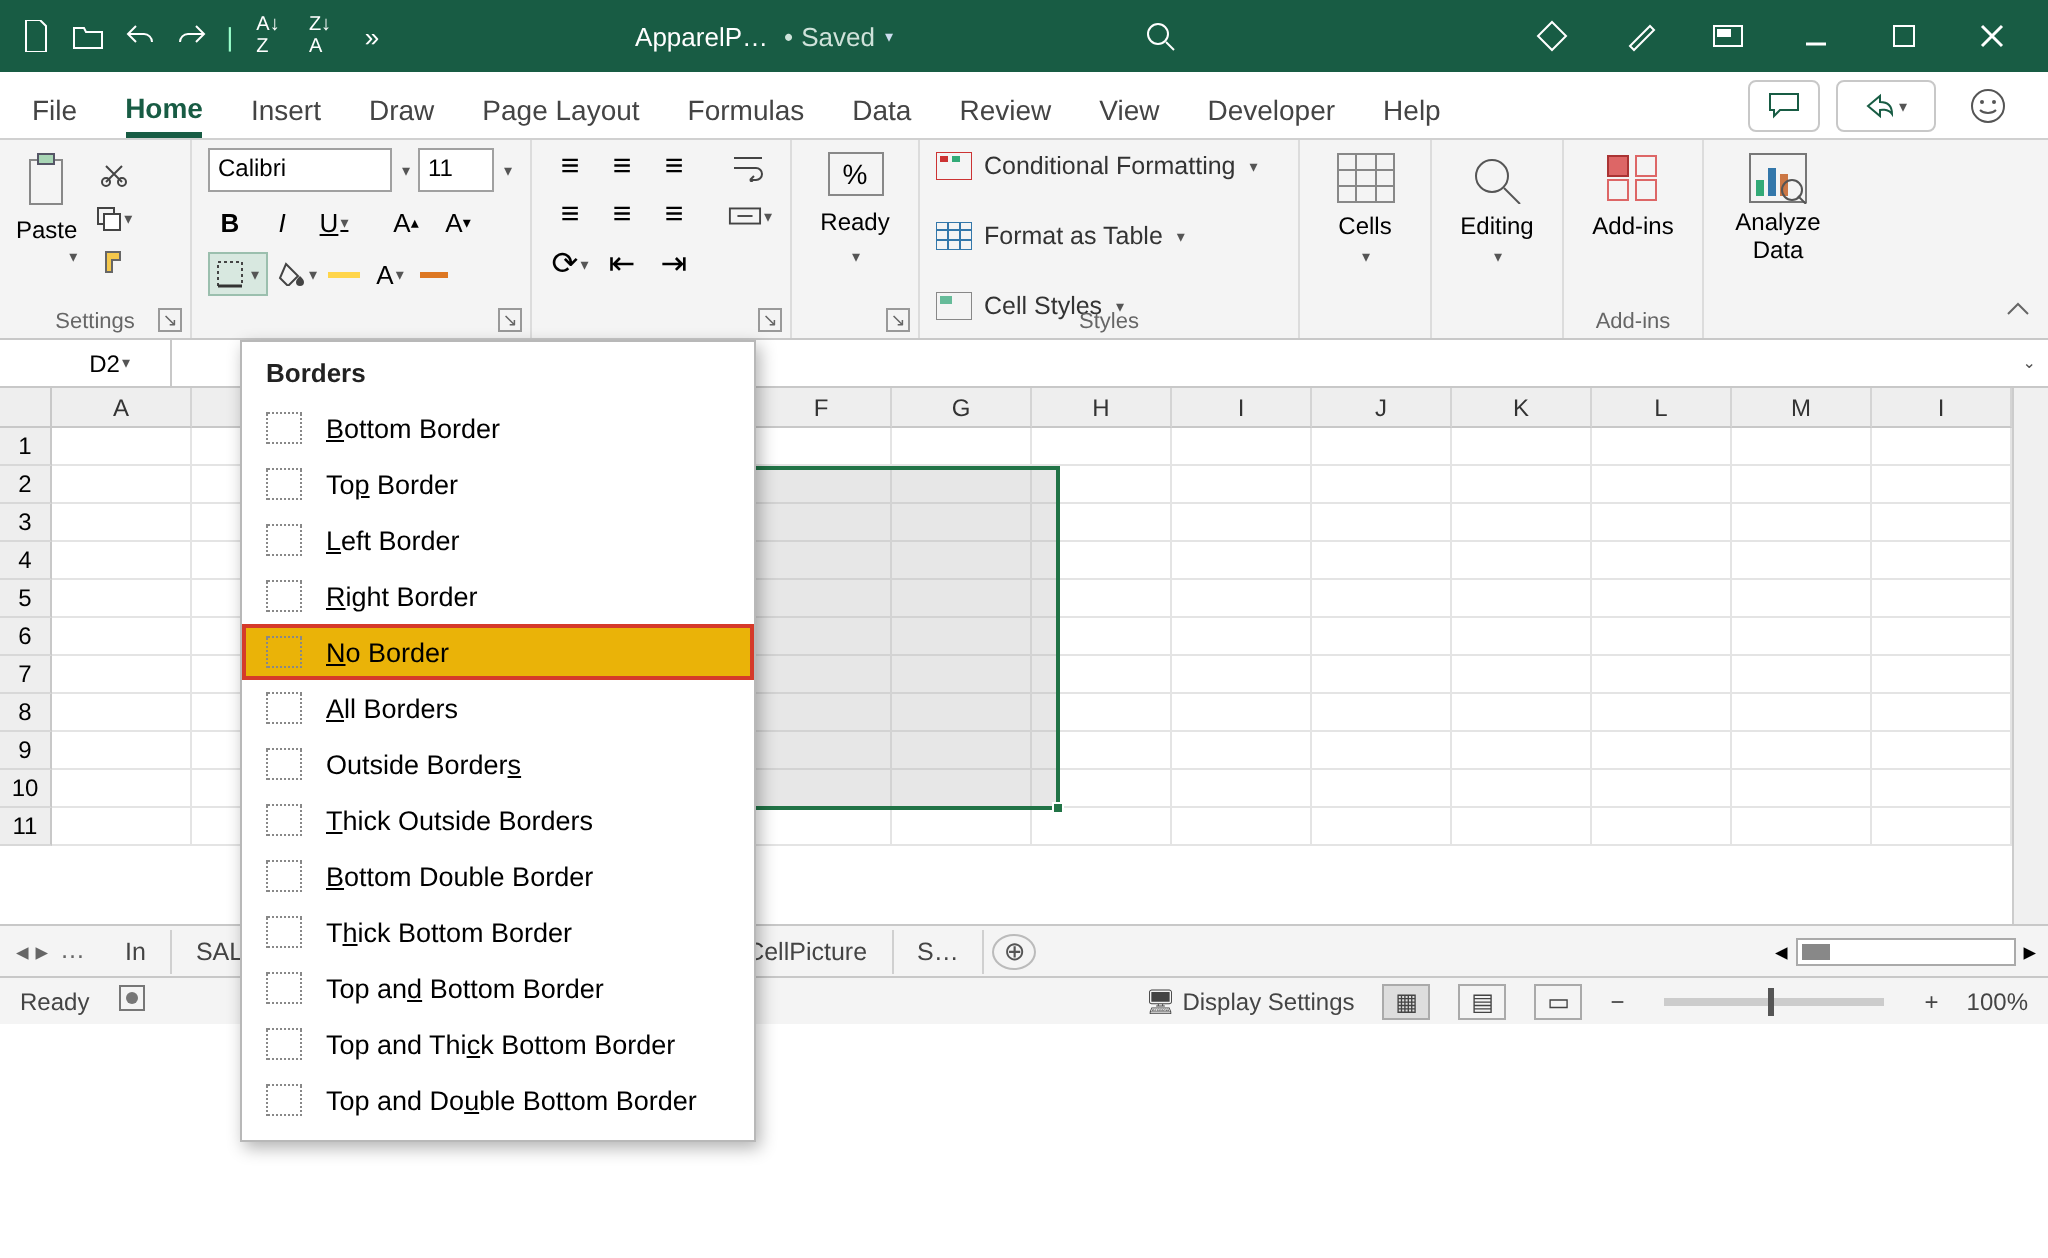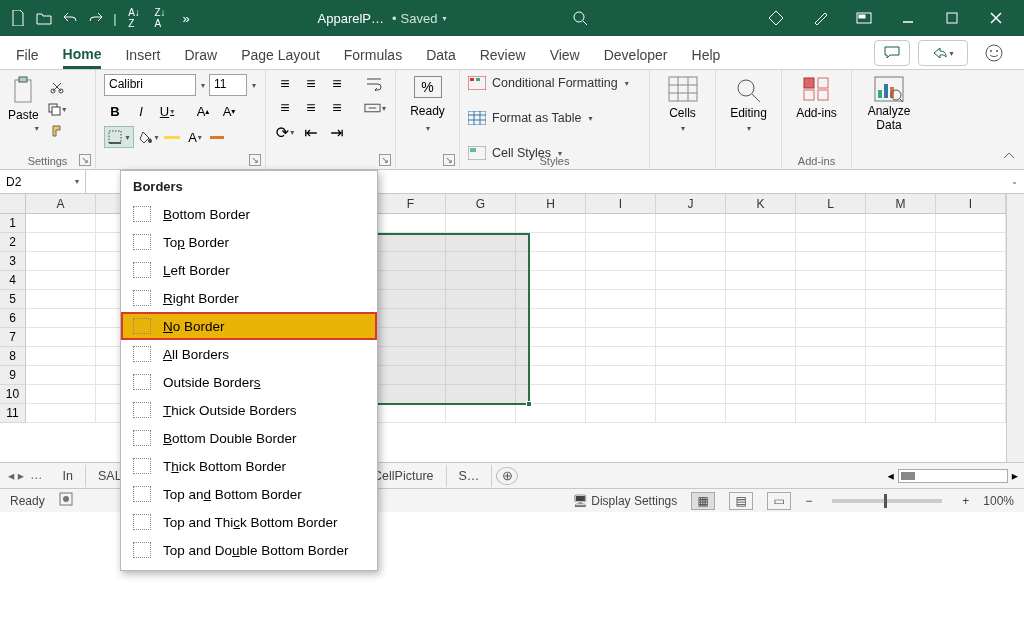--- a/index.html
+++ b/index.html
@@ -65,21 +65,21 @@
 
   .cells-group,.editing-group { width:66px; display:flex; flex-direction:column; align-items:center; padding-top:6px; gap:4px;}
   .big-ico { width:30px; height:26px;}
   .glabel { font-size:12px;}
 
   .addins-group { width:70px; display:flex; align-items:center; padding-top:6px; gap:4px;}
   .analyze-group { width:74px; display:flex; flex-direction:column; align-items:center; padding-top:6px; gap:2px; font-size:12px; text-align:center;}
 
   
   .formula-bar { height:24px; background:#fff; border-bottom:1px solid #c8c8c8; display:flex;}
-  .name-box { width:86px; border-right:1px solid #c8c8c8; font-size:12px; padding:3px 6px; display:flex; justify-content:space-between; align-items:center;}
+  .name-box { width:86px; border-right:1px solid #c8c8c8; font-size:12px; padding:3px 20px; display:flex; justify-content:flex-end; align-items:center;}
   .fx-area { flex:1; display:flex; align-items:center; justify-content:flex-end; padding-right:6px;}
 
   
   .grid-area { position:relative; background:#fff;}
   .col-headers { display:flex; height:20px; background:#f0f0f0;}
   .corner { width:26px; border-right:1px solid #c8c8c8; border-bottom:1px solid #c8c8c8; background:#eee;}
   .col-h { width:70px; border-right:1px solid #d4d4d4; border-bottom:1px solid #c8c8c8; display:flex; align-items:center; justify-content:center; font-size:12px; color:#333; background:#eee;}
   .rows { }
   .row { display:flex; height:19px;}
   .row-h { width:26px; border-right:1px solid #c8c8c8; border-bottom:1px solid #d8d8d8; background:#eee; font-size:12px; display:flex; align-items:center; justify-content:center;}

